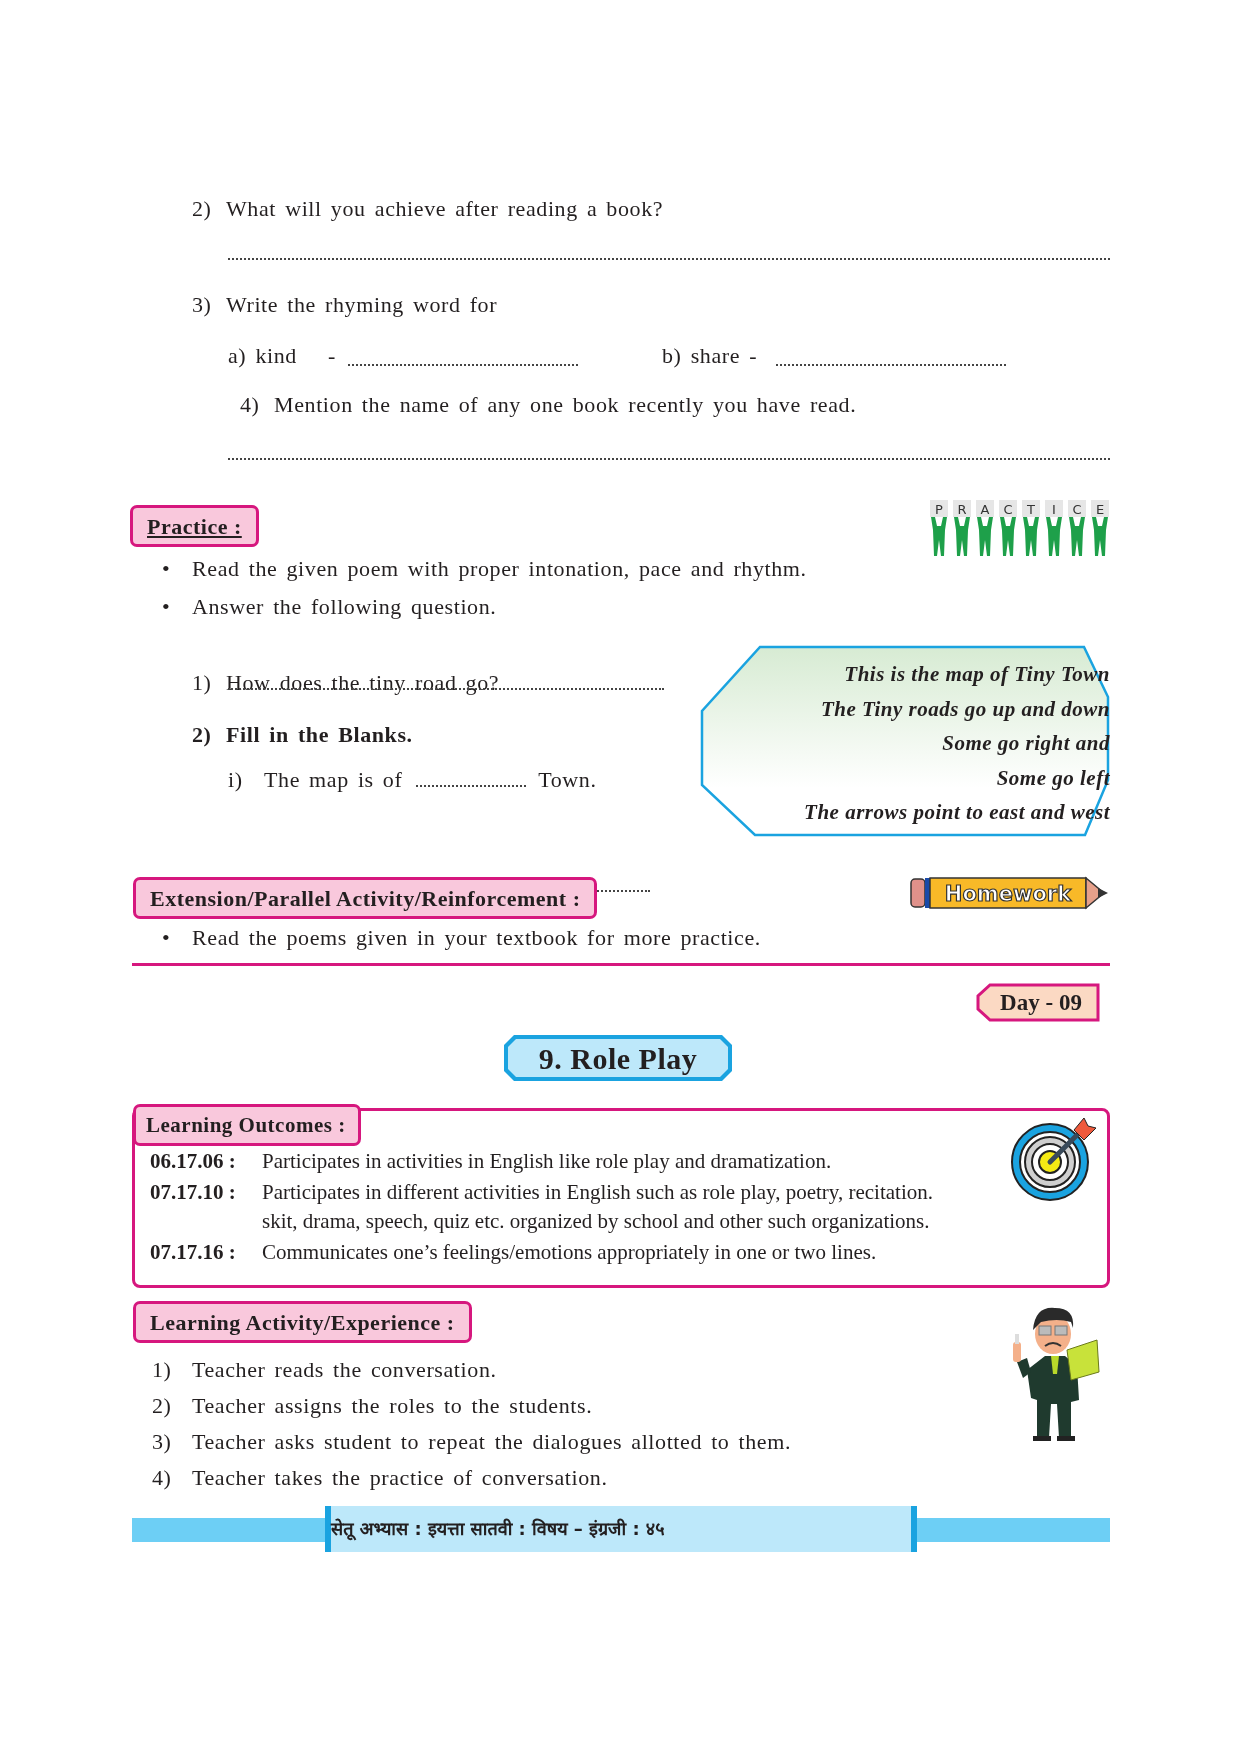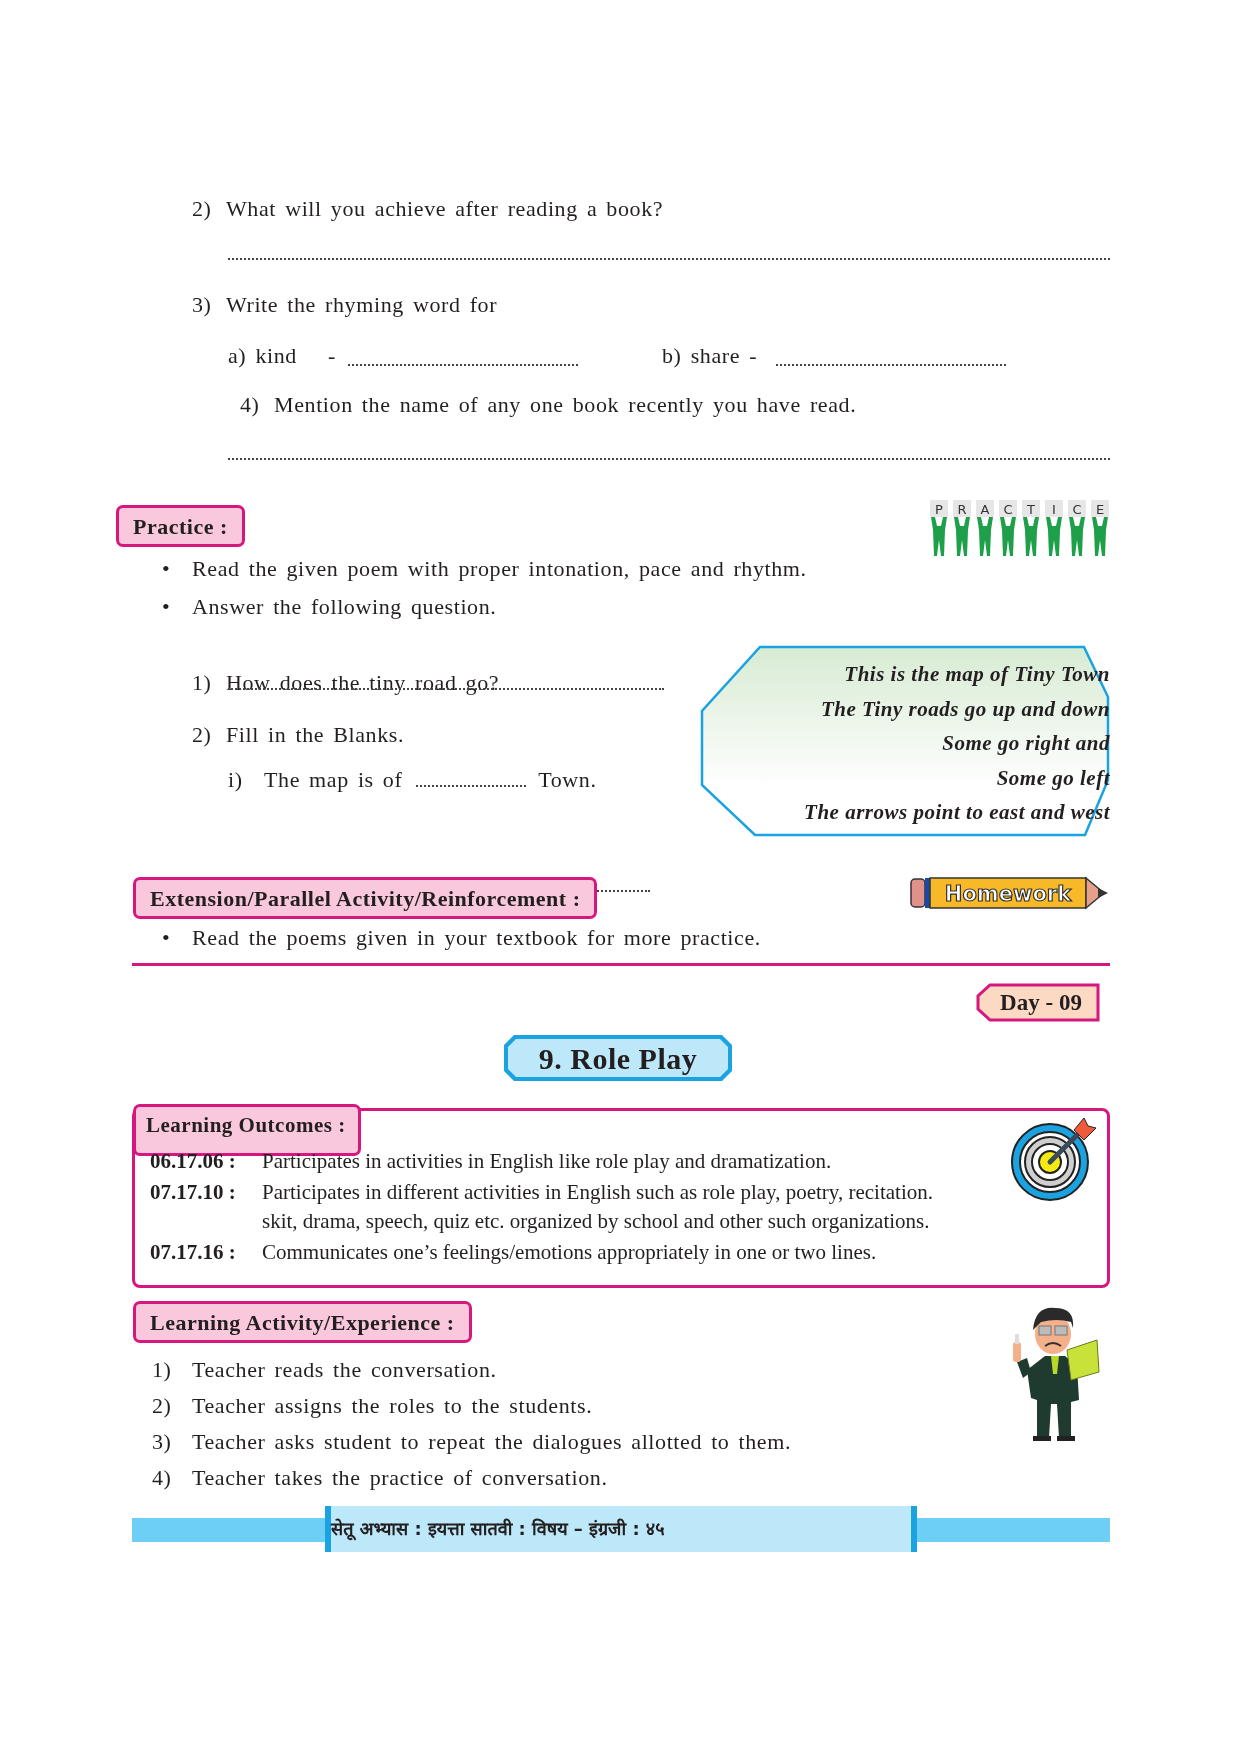--- a/index.html
+++ b/index.html
@@ -46,21 +46,21 @@
 <div class="abs txt" style="left:662px; top:343px;">
   <span>b) share -</span>
 </div>
 <div class="abs dots" style="left:776px; top:362px; width:230px;"></div>
 
 <div class="abs txt" style="left:192px; top:392px;margin-left:48px;">
   <span class="num">4)</span><span>Mention the name of any one book recently you have read.</span>
 </div>
 <div class="abs dots" style="left:228px; top:456px; width:882px;"></div>
 
-<div class="pink-label" style="left:116px; top:505px;">Practice :</div>
+<div class="pink-label" style="left:130px; top:505px;text-decoration:underline;">Practice :</div>
 
 <div class="abs" style="left:928px; top:498px; width:182px; height:62px;">
   <svg width="182" height="62" viewBox="0 0 182 62">
     <g font-family="DejaVu Sans, sans-serif" font-size="14" fill="#333" text-anchor="middle">
       <g id="fig">
       </g>
     </g>
 
     <g>
       <rect x="2" y="2" width="18" height="17" fill="#e6e6e6"></rect>
@@ -100,21 +100,21 @@
 </div>
 <div class="abs txt" style="left:162px; top:594px;">
   <span style="display:inline-block;width:30px;">•</span><span>Answer the following question.</span>
 </div>
 
 <div class="abs txt" style="left:192px; top:633px;margin-top:37px;">
   <span class="num">1)</span><span>How does the tiny road go?</span>
 </div>
 <div class="abs dots" style="left:228px; top:686px; width:436px;"></div>
 
-<div class="abs txt" style="left:192px; top:722px;">
+<div class="abs txt" style="left:192px; top:722px;font-weight:bold;">
   <span class="num">2)</span><span>Fill in the Blanks.</span>
 </div>
 
 <div class="abs txt" style="left:228px; top:767px;">
   <span style="display:inline-block;width:36px;">i)</span><span>The map is of</span>
   <span style="display:inline-block;width:110px;border-bottom:2px dotted #444;height:4px;margin:0 4px;"></span>
   <span>Town.</span>
 </div>
 <div class="abs txt" style="left:228px; top:843px;margin-top:29px;">
   <span style="display:inline-block;width:36px;">ii)</span><span>The arrows point to</span>
@@ -171,21 +171,21 @@
 
 <div class="abs" style="left:502px; top:1033px; width:232px; height:50px;">
   <svg width="232" height="50" viewBox="0 0 232 50" style="position:absolute;left:0;top:0;">
     <polygon points="12,2 220,2 230,12 230,38 220,48 12,48 2,38 2,12" fill="#1aa3e0"></polygon>
     <polygon points="14,6 218,6 226,14 226,36 218,44 14,44 6,36 6,14" fill="#bde8fa"></polygon>
   </svg>
   <div style="position:absolute;left:0;top:0;width:232px;height:50px;text-align:center;line-height:52px;font-weight:bold;font-size:30px;letter-spacing:0.5px;">9. Role Play</div>
 </div>
 
 <div class="lo-box"></div>
-<div class="pink-label" style="left:133px; top:1104px; font-size:21px; border-radius:7px 7px 7px 7px; padding:6px 12px 15px 10px;">Learning Outcomes :</div>
+<div class="pink-label" style="left:133px; top:1104px; font-size:21px; border-radius:7px 7px 7px 7px; padding:6px 12px 5px 10px;">Learning Outcomes :</div>
 
 <div class="abs" style="left:1008px; top:1112px; width:90px; height:90px;">
   <svg width="90" height="90" viewBox="0 0 90 90">
     <circle cx="42" cy="50" r="38" fill="#1aa3e0" stroke="#222" stroke-width="2"></circle>
     <circle cx="42" cy="50" r="30" fill="#ffffff" stroke="#222" stroke-width="2"></circle>
     <circle cx="42" cy="50" r="25" fill="#cfcfcf" stroke="#222" stroke-width="2"></circle>
     <circle cx="42" cy="50" r="18" fill="#ffffff" stroke="#222" stroke-width="2"></circle>
     <circle cx="42" cy="50" r="11" fill="#f5ea14" stroke="#222" stroke-width="2"></circle>
     <line x1="42" y1="50" x2="72" y2="20" stroke="#3a4a5a" stroke-width="5" stroke-linecap="round"></line>
     <polygon points="66,18 76,6 80,14 88,16 76,28" fill="#ef5a3c" stroke="#222" stroke-width="1"></polygon>

